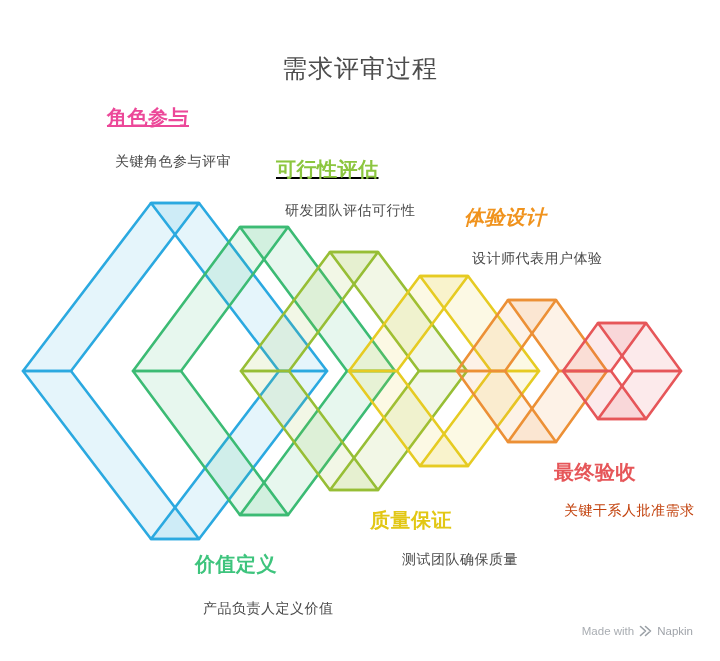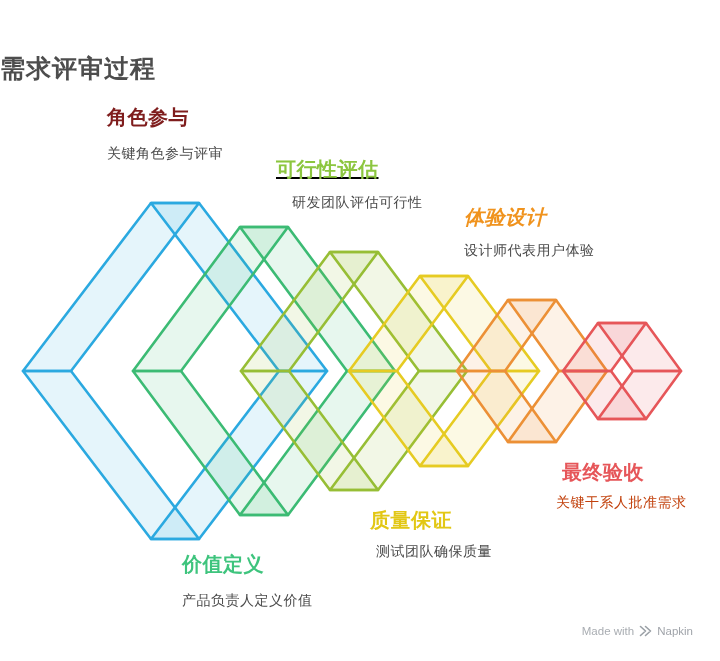--- a/index.html
+++ b/index.html
@@ -1,27 +1,27 @@
 <!DOCTYPE html>
 <html><head>
 <meta charset="utf-8">
 <style>
   html,body{margin:0;padding:0;}
   body{
     width:720px;height:661px;position:relative;background:#ffffff;overflow:hidden;
     font-family:"Liberation Sans","DejaVu Sans",sans-serif;
   }
   .page-title{
-    position:absolute;left:0;top:52px;width:720px;text-align:left;
-    font-size:25px;font-weight:bold;letter-spacing:1px;margin:0;
+    position:absolute;left:0;top:52px;width:720px;text-align:center;
+    font-size:25px;font-weight:normal;letter-spacing:1px;margin:0;
   }
   #chain-svg{position:absolute;left:0;top:0;}
   .stage{position:absolute;white-space:nowrap;}
   .stage h2{margin:0;font-size:20px;font-weight:bold;letter-spacing:0.5px;}
-  .stage p{margin:0;position:absolute;font-size:14px;font-weight:normal;letter-spacing:0.5px;text-align:right;}
+  .stage p{margin:8px;position:absolute;font-size:14px;font-weight:normal;letter-spacing:0.5px;text-align:right;}
   .watermark{
     position:absolute;right:27px;top:625px;font-size:11.5px;color:#a9adb2;
     display:flex;align-items:center;gap:5px;cursor:pointer;
   }
   .watermark .brand{color:#a0a4aa;}
   .logo-icon{display:inline-block;line-height:0;}
 </style>
 </head>
 <body>
 
@@ -62,41 +62,41 @@
       <g>
         <polygon points="563,371 598,323 646,323 611,371" fill="#E65659" fill-opacity="0.12" stroke="#E65659" stroke-width="2.6" stroke-linejoin="round"></polygon>
         <polygon points="598,323 646,323 681,371 633,371" fill="#E65659" fill-opacity="0.12" stroke="#E65659" stroke-width="2.6" stroke-linejoin="round"></polygon>
         <polygon points="563,371 611,371 646,419 598,419" fill="#E65659" fill-opacity="0.12" stroke="#E65659" stroke-width="2.6" stroke-linejoin="round"></polygon>
         <polygon points="633,371 681,371 646,419 598,419" fill="#E65659" fill-opacity="0.12" stroke="#E65659" stroke-width="2.6" stroke-linejoin="round"></polygon>
       </g>
     </g>
 </svg>
 
 <div class="stage" style="left: 107px; top: 104px;">
-  <h2 style="color: #7f1d1d;">角色参与</h2>
+  <h2 style="color: #ec4899; text-decoration: underline;">角色参与</h2>
   <p style="color: rgb(74, 74, 74); left: 0px; top: 41px;">关键角色参与评审</p>
 </div>
 <div class="stage" style="left: 276px; top: 156px; text-decoration: underline;">
   <h2 style="color: rgb(140, 198, 63);">可行性评估</h2>
-  <p style="color: rgb(74, 74, 74); left: 16px; top: 38px;">研发团队评估可行性</p>
+  <p style="color: rgb(74, 74, 74); left: 1px; top: 38px;">研发团队评估可行性</p>
 </div>
 <div class="stage" style="left: 464px; top: 204px;">
   <h2 style="color: rgb(240, 147, 30); font-style: italic;">体验设计</h2>
   <p style="color: rgb(74, 74, 74); left: 0px; top: 38px;">设计师代表用户体验</p>
 </div>
-<div class="stage" style="left: 182px; top: 551px;">
+<div class="stage" style="left: 195px; top: 551px;">
   <h2 style="color: rgb(62, 196, 125);">价值定义</h2>
   <p style="color: rgb(74, 74, 74); left: 0px; top: 41px;">产品负责人定义价值</p>
 </div>
 <div class="stage" style="left: 370px; top: 507px;">
   <h2 style="color: rgb(226, 199, 20); text-align: right;">质量保证</h2>
-  <p style="color: rgb(74, 74, 74); left: 6px; top: 36px;">测试团队确保质量</p>
+  <p style="color: rgb(74, 74, 74); left: 24px; top: 36px;">测试团队确保质量</p>
 </div>
 <div class="stage" style="left: 554px; top: 459px;">
-  <h2 style="color: rgb(230, 86, 89); margin-left: 8px;">最终验收</h2>
+  <h2 style="color: rgb(230, 86, 89);">最终验收</h2>
   <p style="color: #c2410c; left: 2px; top: 35px;">关键干系人批准需求</p>
 </div>
 
 <div class="watermark" style="color: rgb(169, 173, 178); text-align: center;">
   <span>Made with</span>
   <span class="logo-icon">
     <svg width="13" height="12" viewBox="0 0 13 12">
       <path d="M1.5 10.5 L6.5 6 L1.5 1.5 M6.5 10.5 L11.5 6 L6.5 1.5" fill="none" stroke="#9aa0a6" stroke-width="1.6" stroke-linecap="round" stroke-linejoin="round"></path>
     </svg>
   </span>

